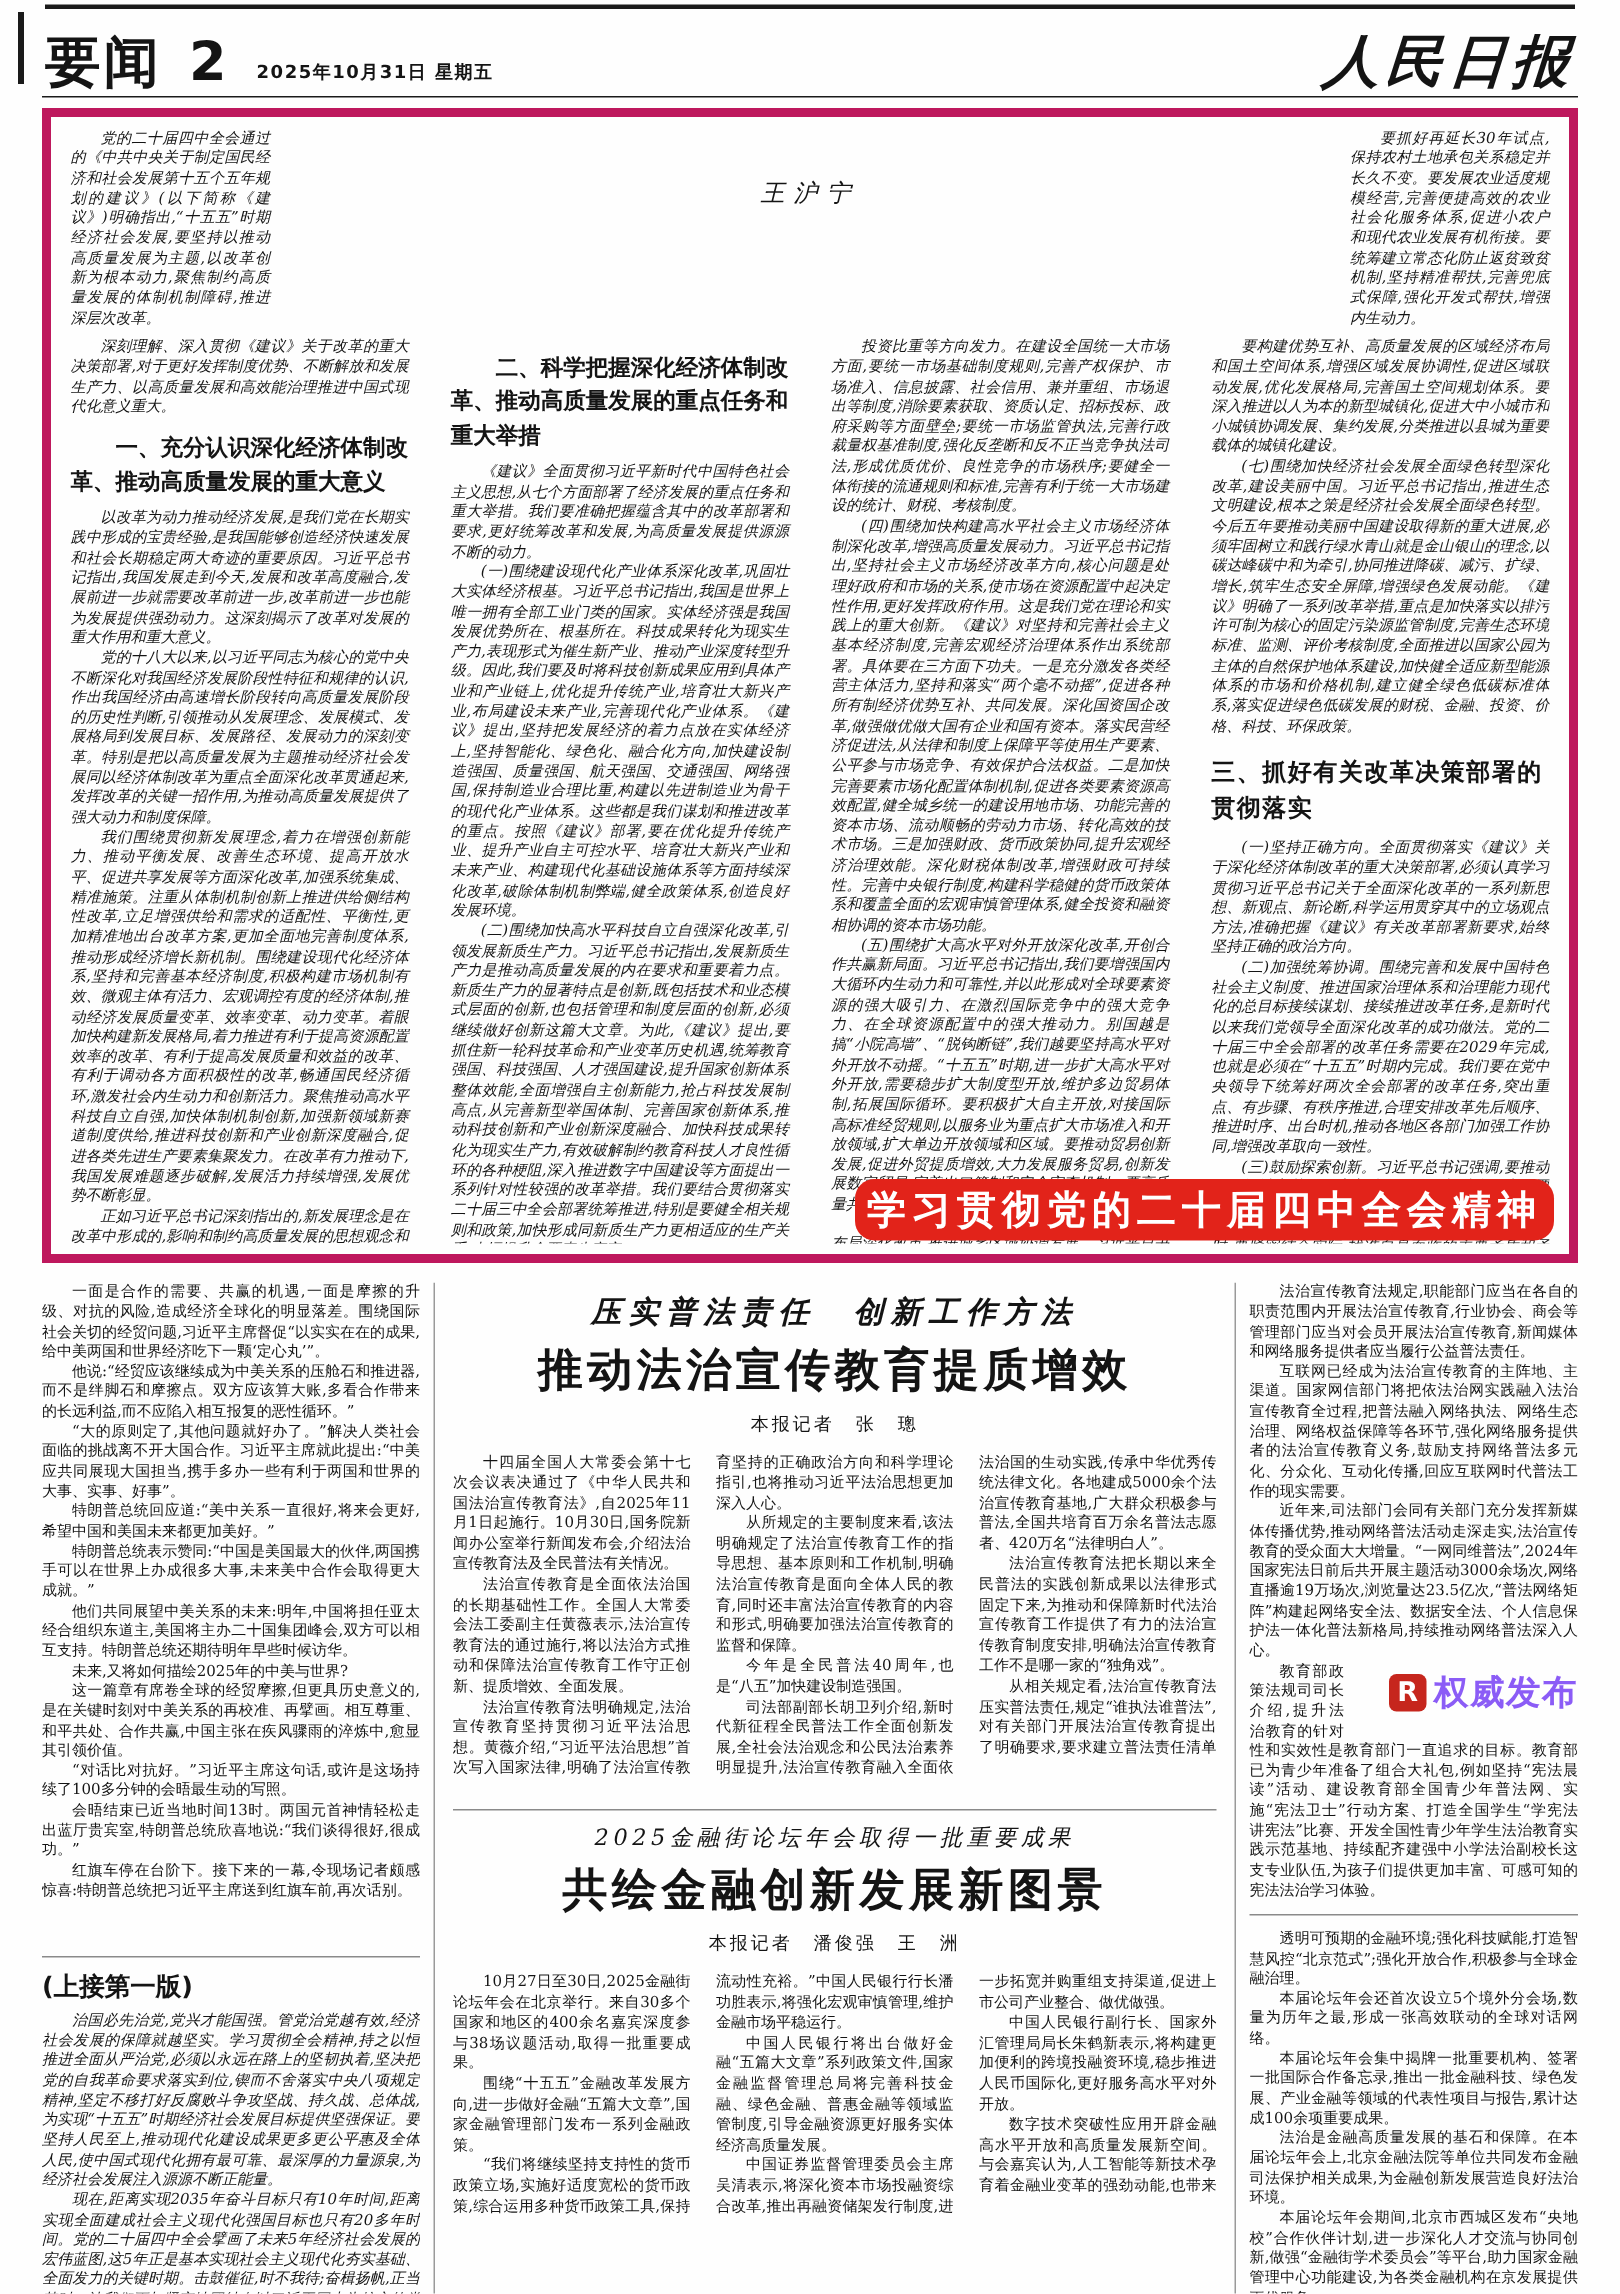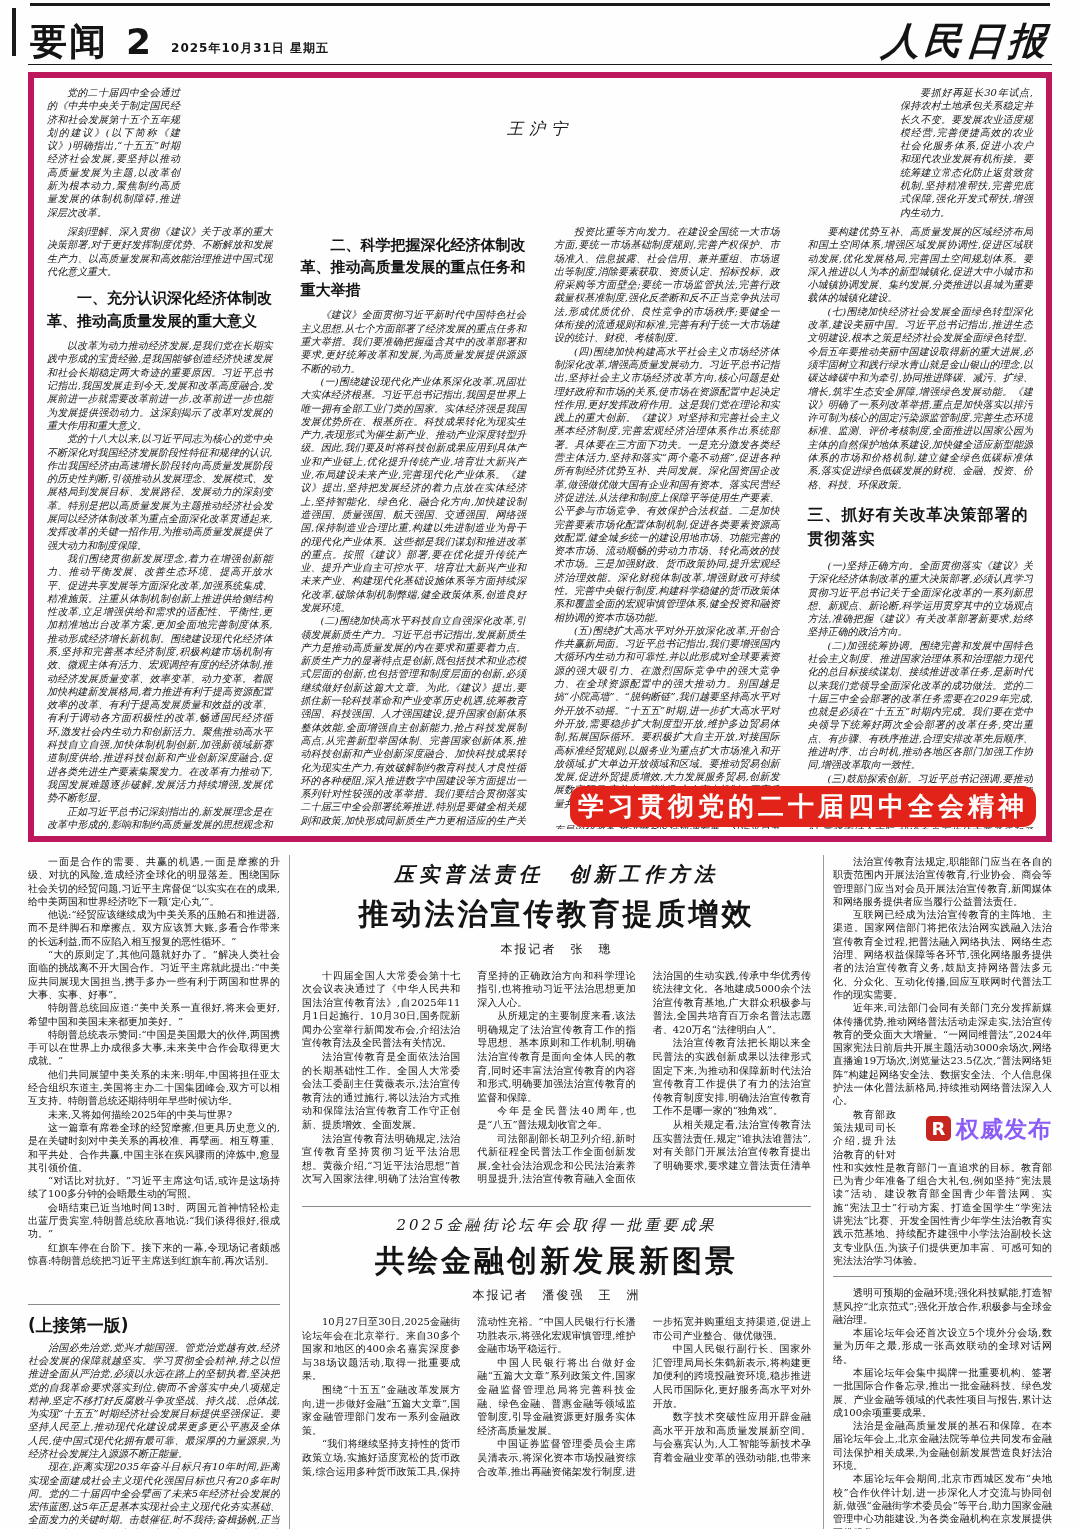--- a/index.html
+++ b/index.html
@@ -186,21 +186,21 @@
     <div class="bs-mid">
       <div>
         <div class="kicker">压实普法责任　创新工作方法</div>
         <div class="art-title">推动法治宣传教育提质增效</div>
         <div class="art-byline">本报记者　张　璁</div>
         <div class="art-body law-body">
             <p>十四届全国人大常委会第十七次会议表决通过了《中华人民共和国法治宣传教育法》,自2025年11月1日起施行。10月30日,国务院新闻办公室举行新闻发布会,介绍法治宣传教育法及全民普法有关情况。</p>
             <p>法治宣传教育是全面依法治国的长期基础性工作。全国人大常委会法工委副主任黄薇表示,法治宣传教育法的通过施行,将以法治方式推动和保障法治宣传教育工作守正创新、提质增效、全面发展。</p>
             <p>法治宣传教育法明确规定,法治宣传教育坚持贯彻习近平法治思想。黄薇介绍,“习近平法治思想”首次写入国家法律,明确了法治宣传教育坚持的正确政治方向和科学理论指引,也将推动习近平法治思想更加深入人心。</p>
             <p>从所规定的主要制度来看,该法明确规定了法治宣传教育工作的指导思想、基本原则和工作机制,明确法治宣传教育是面向全体人民的教育,同时还丰富法治宣传教育的内容和形式,明确要加强法治宣传教育的监督和保障。</p>
-            <p>今年是全民普法40周年,也是“八五”普法规划收官之年。</p>
+            <p>今年是全民普法40周年,也是“八五”加快建设制造强国。</p>
             <p>司法部副部长胡卫列介绍,新时代新征程全民普法工作全面创新发展,全社会法治观念和公民法治素养明显提升,法治宣传教育融入全面依法治国的生动实践,传承中华优秀传统法律文化。各地建成5000余个法治宣传教育基地,广大群众积极参与普法,全国共培育百万余名普法志愿者、420万名“法律明白人”。</p>
             <p>法治宣传教育法把长期以来全民普法的实践创新成果以法律形式固定下来,为推动和保障新时代法治宣传教育工作提供了有力的法治宣传教育制度安排,明确法治宣传教育工作不是哪一家的“独角戏”。</p>
             <p>从相关规定看,法治宣传教育法压实普法责任,规定“谁执法谁普法”,对有关部门开展法治宣传教育提出了明确要求,要求建立普法责任清单制度,把普法融入立法、执法、司法和法律服务全过程。</p>
           </div>
       </div>
       <hr class="hdiv">
       <div>
         <div class="kicker fin-kicker">2025金融街论坛年会取得一批重要成果</div>
         <div class="art-title">共绘金融创新发展新图景</div>
         <div class="art-byline">本报记者　潘俊强　王　洲</div>

